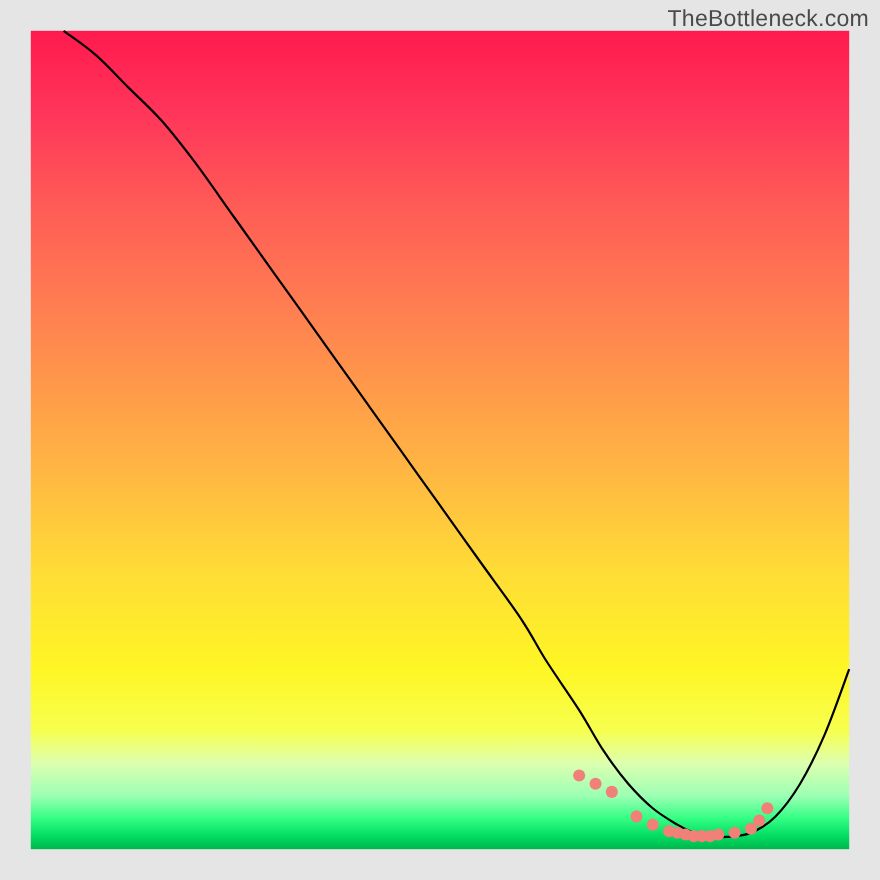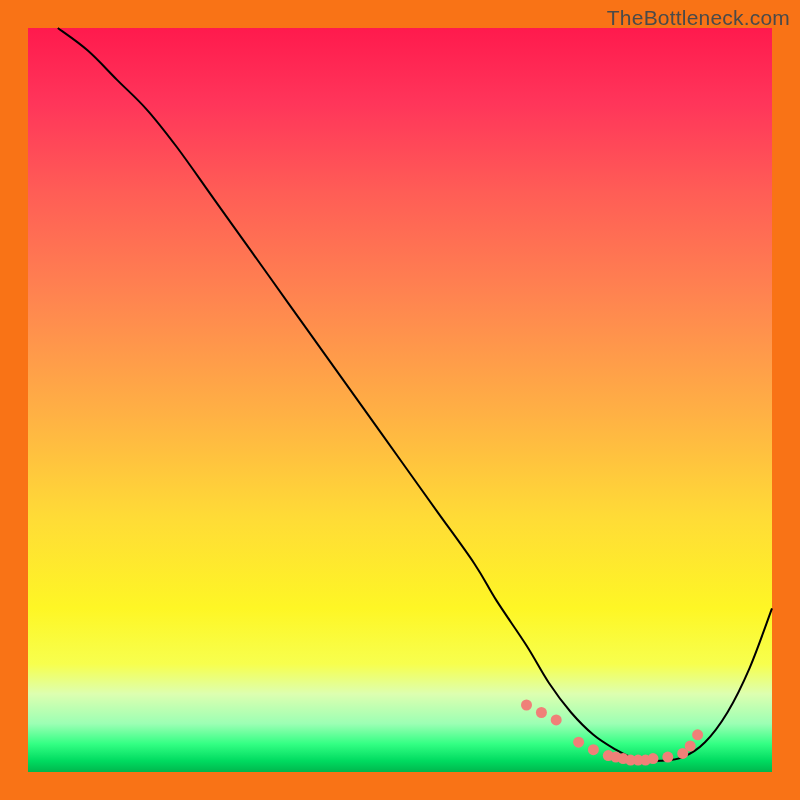--- a/index.html
+++ b/index.html
@@ -10,21 +10,21 @@
     background: #000;
     overflow: hidden;
     font-family: Arial, Helvetica, sans-serif;
   }
   .frame {
     position: absolute;
     left: 0;
     top: 0;
     width: 800px;
     height: 800px;
-    background: #f97316;
+    background: #e5e5e5;
   }
   .plot {
     position: absolute;
     left: 28px;
     top: 28px;
     width: 744px;
     height: 744px;
     background: linear-gradient(to bottom,
       #ff1a4d 0%,
       #ff355a 10%,

